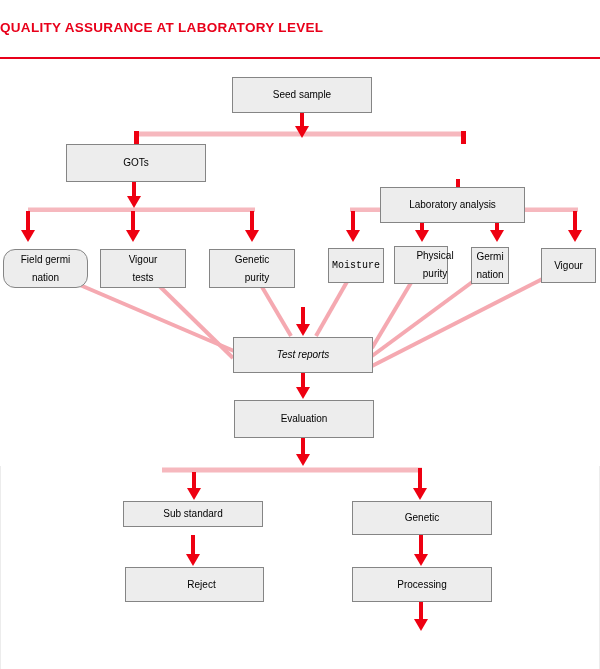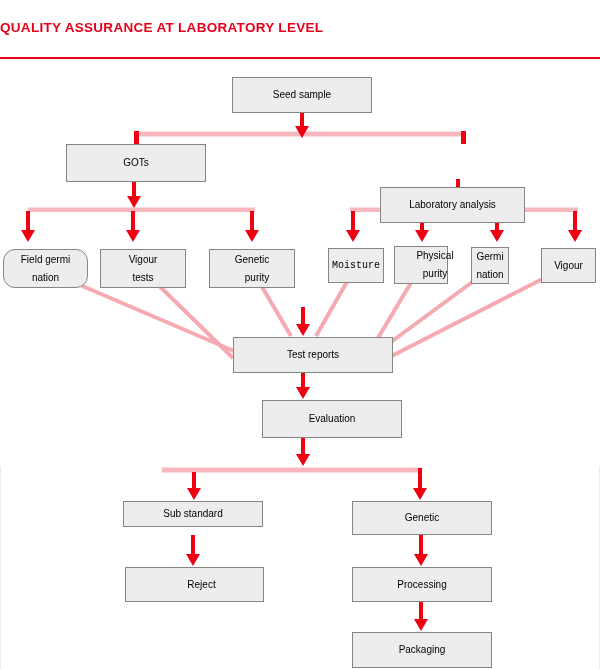--- a/index.html
+++ b/index.html
@@ -137,21 +137,20 @@
   <div class="node" style="left:100px;top:249px;width:86px;height:39px;">Vigour
 tests</div>
   <div class="node" style="left:209px;top:249px;width:86px;height:39px;text-align:right;">Genetic
 purity</div>
   <div class="node" style="left:328px;top:248px;width:56px;height:35px;font-family:Liberation Mono, monospace;">Moisture</div>
   <div class="node" style="left:394px;top:246px;width:54px;height:38px;padding-left:28px;">Physical
 purity</div>
   <div class="node" style="left:471px;top:247px;width:38px;height:37px;">Germi
 nation</div>
   <div class="node" style="left:541px;top:248px;width:55px;height:35px;">Vigour</div>
-  <div class="node" style="left:233px;top:337px;width:160px;height:36px;">Test reports</div>
-  <div class="node" style="left:234px;top:400px;width:140px;height:38px;margin-left:28px;">Evaluation</div>
+  <div class="node" style="left:233px;top:337px;width:140px;height:36px;font-style:italic;">Test reports</div>
+  <div class="node" style="left:234px;top:400px;width:140px;height:38px;">Evaluation</div>
   <div class="node" style="left:123px;top:501px;width:140px;height:26px;">Sub standard</div>
   <div class="node" style="left:352px;top:501px;width:140px;height:34px;">Genetic</div>
   <div class="node" style="left:125px;top:567px;width:139px;height:35px;padding-left:14px;">Reject</div>
   <div class="node" style="left:352px;top:567px;width:140px;height:35px;">Processing</div>
-  <div class="node" style="left:352px;top:632px;width:140px;height:36px;">Packaging</div>
 
 </div>
 
 </body></html>

